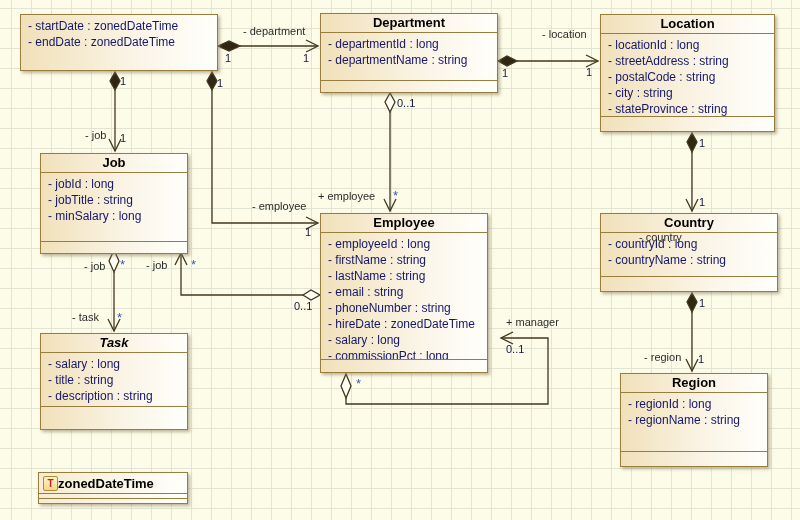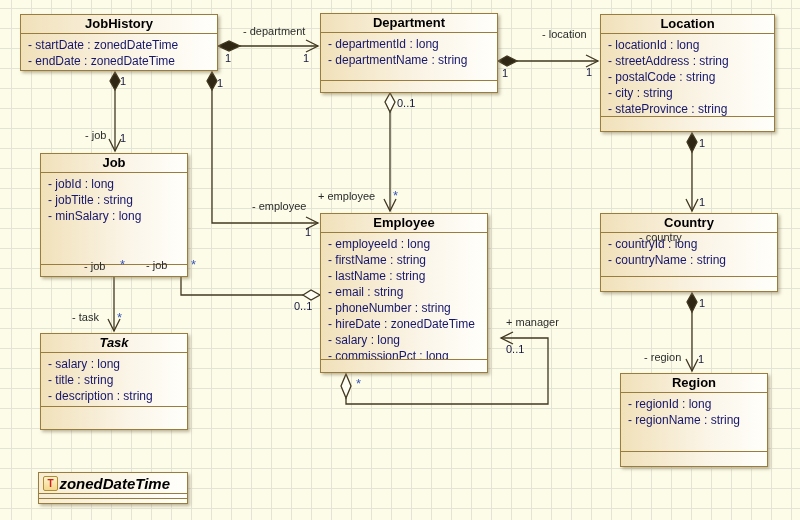--- a/index.html
+++ b/index.html
@@ -39,21 +39,21 @@
     border:1px solid #997d3e;background:linear-gradient(to right,#f6ecd2,#fffffb);
     box-shadow:2px 2px 3px rgba(140,125,95,.55);box-sizing:border-box;
   }
   .dt-title{height:20px;flex:0 0 auto;display:flex;align-items:center;border-bottom:1px solid #997d3e;}
   .dt-icon{
     width:13px;height:13px;margin-left:4px;flex:0 0 auto;
     border:1px solid #b08b30;border-radius:2px;
     background:linear-gradient(#fdf3cb,#f3d88c);
     color:#cc2020;font-size:10px;font-weight:bold;line-height:13px;text-align:center;
   }
-  .dt-name{flex:1 1 auto;text-align:right;font-size:15px;font-weight:bold;color:#000;margin-right:17px;font-style:italic;}
+  .dt-name{flex:1 1 auto;text-align:left;font-size:13px;font-weight:bold;color:#000;margin-right:17px;}
   .dt-row{flex:0 0 auto;height:4px;}
   .dt-row + .dt-row{border-top:1px solid #997d3e;}
   
   .lbl{position:absolute;z-index:3;font-size:11px;white-space:nowrap;}
   .lbl.name{color:#2b2b2b;}
   .lbl.mult{color:#17173e;}
   .lbl.star{color:#3b57b5;font-size:13px;line-height:11px;}
 </style>
 </head>
 <body>
@@ -117,21 +117,20 @@
 
     <g>
       <polygon points="303,295 311,290 320,295 311,300" fill="#fffef5"></polygon>
       <path d="M303 295 H181 V253"></path>
       <polyline points="175,265 181,253 187,265"></polyline>
     </g>
   </g>
 </svg>
 
 <div class="class-box" style="left:20px;top:14px;width:198px;height:57px;">
-  <div class="cb-title">JobHistory</div>
   <div class="cb-attrs">
       <div class="attr">- startDate : zonedDateTime</div>
       <div class="attr">- endDate : zonedDateTime</div>
     </div>
 </div>
 
 <div class="class-box" style="left:320px;top:13px;width:178px;height:80px;">
   <div class="cb-title">Department</div>
   <div class="cb-attrs">
       <div class="attr">- departmentId : long</div>
@@ -145,21 +144,21 @@
   <div class="cb-attrs">
       <div class="attr">- locationId : long</div>
       <div class="attr">- streetAddress : string</div>
       <div class="attr">- postalCode : string</div>
       <div class="attr">- city : string</div>
       <div class="attr">- stateProvince : string</div>
     </div>
   <div class="cb-footer" style="height:14px;"></div>
 </div>
 
-<div class="class-box" style="left:40px;top:153px;width:148px;height:124px;">
+<div class="class-box" style="left:40px;top:153px;width:148px;height:101px;">
   <div class="cb-title">Job</div>
   <div class="cb-attrs">
       <div class="attr">- jobId : long</div>
       <div class="attr">- jobTitle : string</div>
       <div class="attr">- minSalary : long</div>
     </div>
   <div class="cb-footer" style="height:11px;"></div>
 </div>
 
 <div class="class-box" style="left:320px;top:213px;width:168px;height:160px;">

